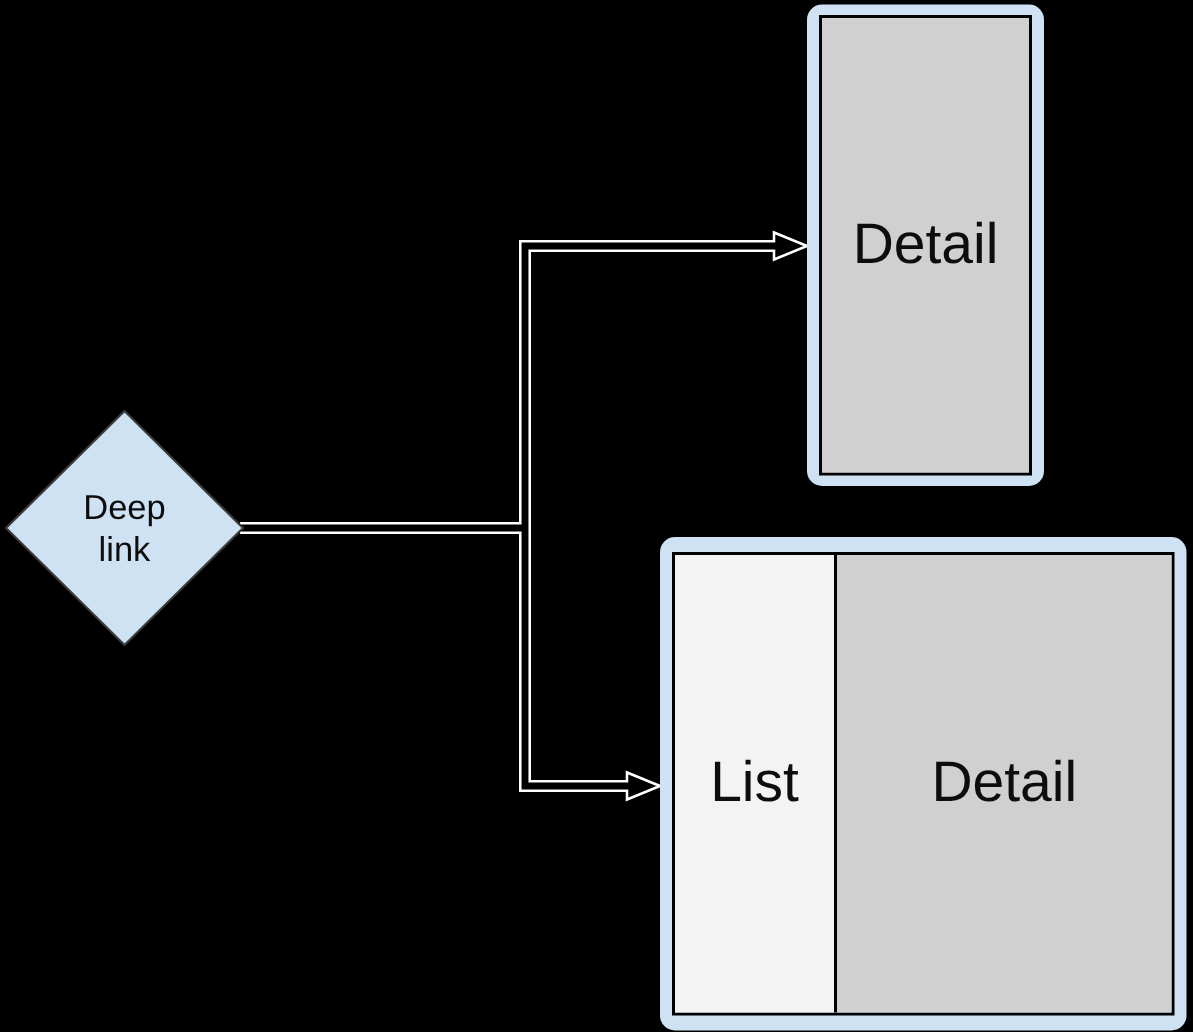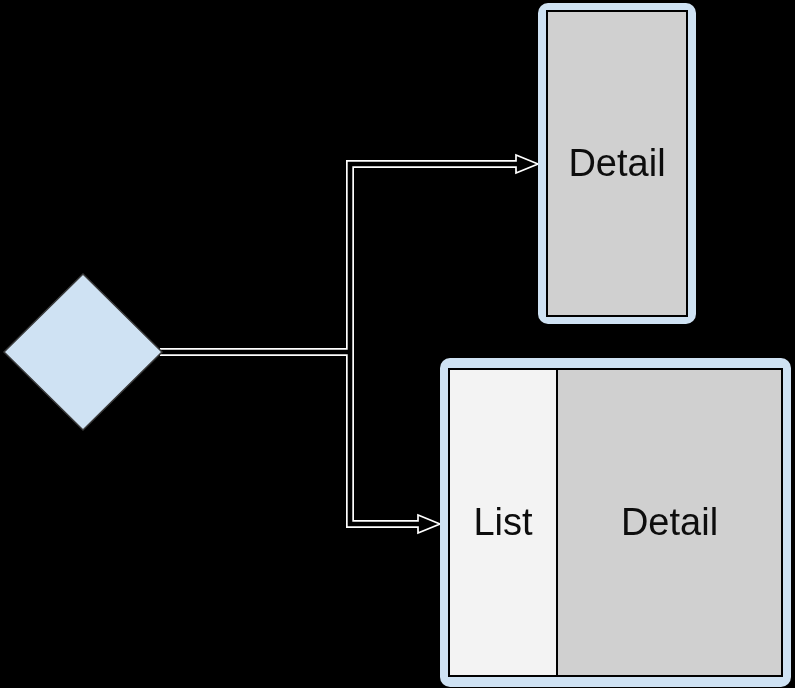--- a/index.html
+++ b/index.html
@@ -103,20 +103,21 @@
   <svg class="connectors" viewBox="0 0 795 688" xmlns="http://www.w3.org/2000/svg">
 
     <path class="casing" d="M160,352 H350 M517,164 H350 V524 H420"></path>
     <polygon class="head" points="538,164 516,155 516,173"></polygon>
     <polygon class="head" points="440,524 418,515 418,533"></polygon>
     <path class="core" d="M160,352 H350 M520,164 H350 V524 H423"></path>
 
     <polygon class="diamond-shape" points="83,274 162,352 83,430 4,352"></polygon>
   </svg>
 
+  <div class="diamond-label">Deep link</div>
 
   <div class="device phone">
     <div class="screen">
       <div class="pane pane-detail">
         <span>Detail</span>
       </div>
     </div>
   </div>
 
   <div class="device tablet">

